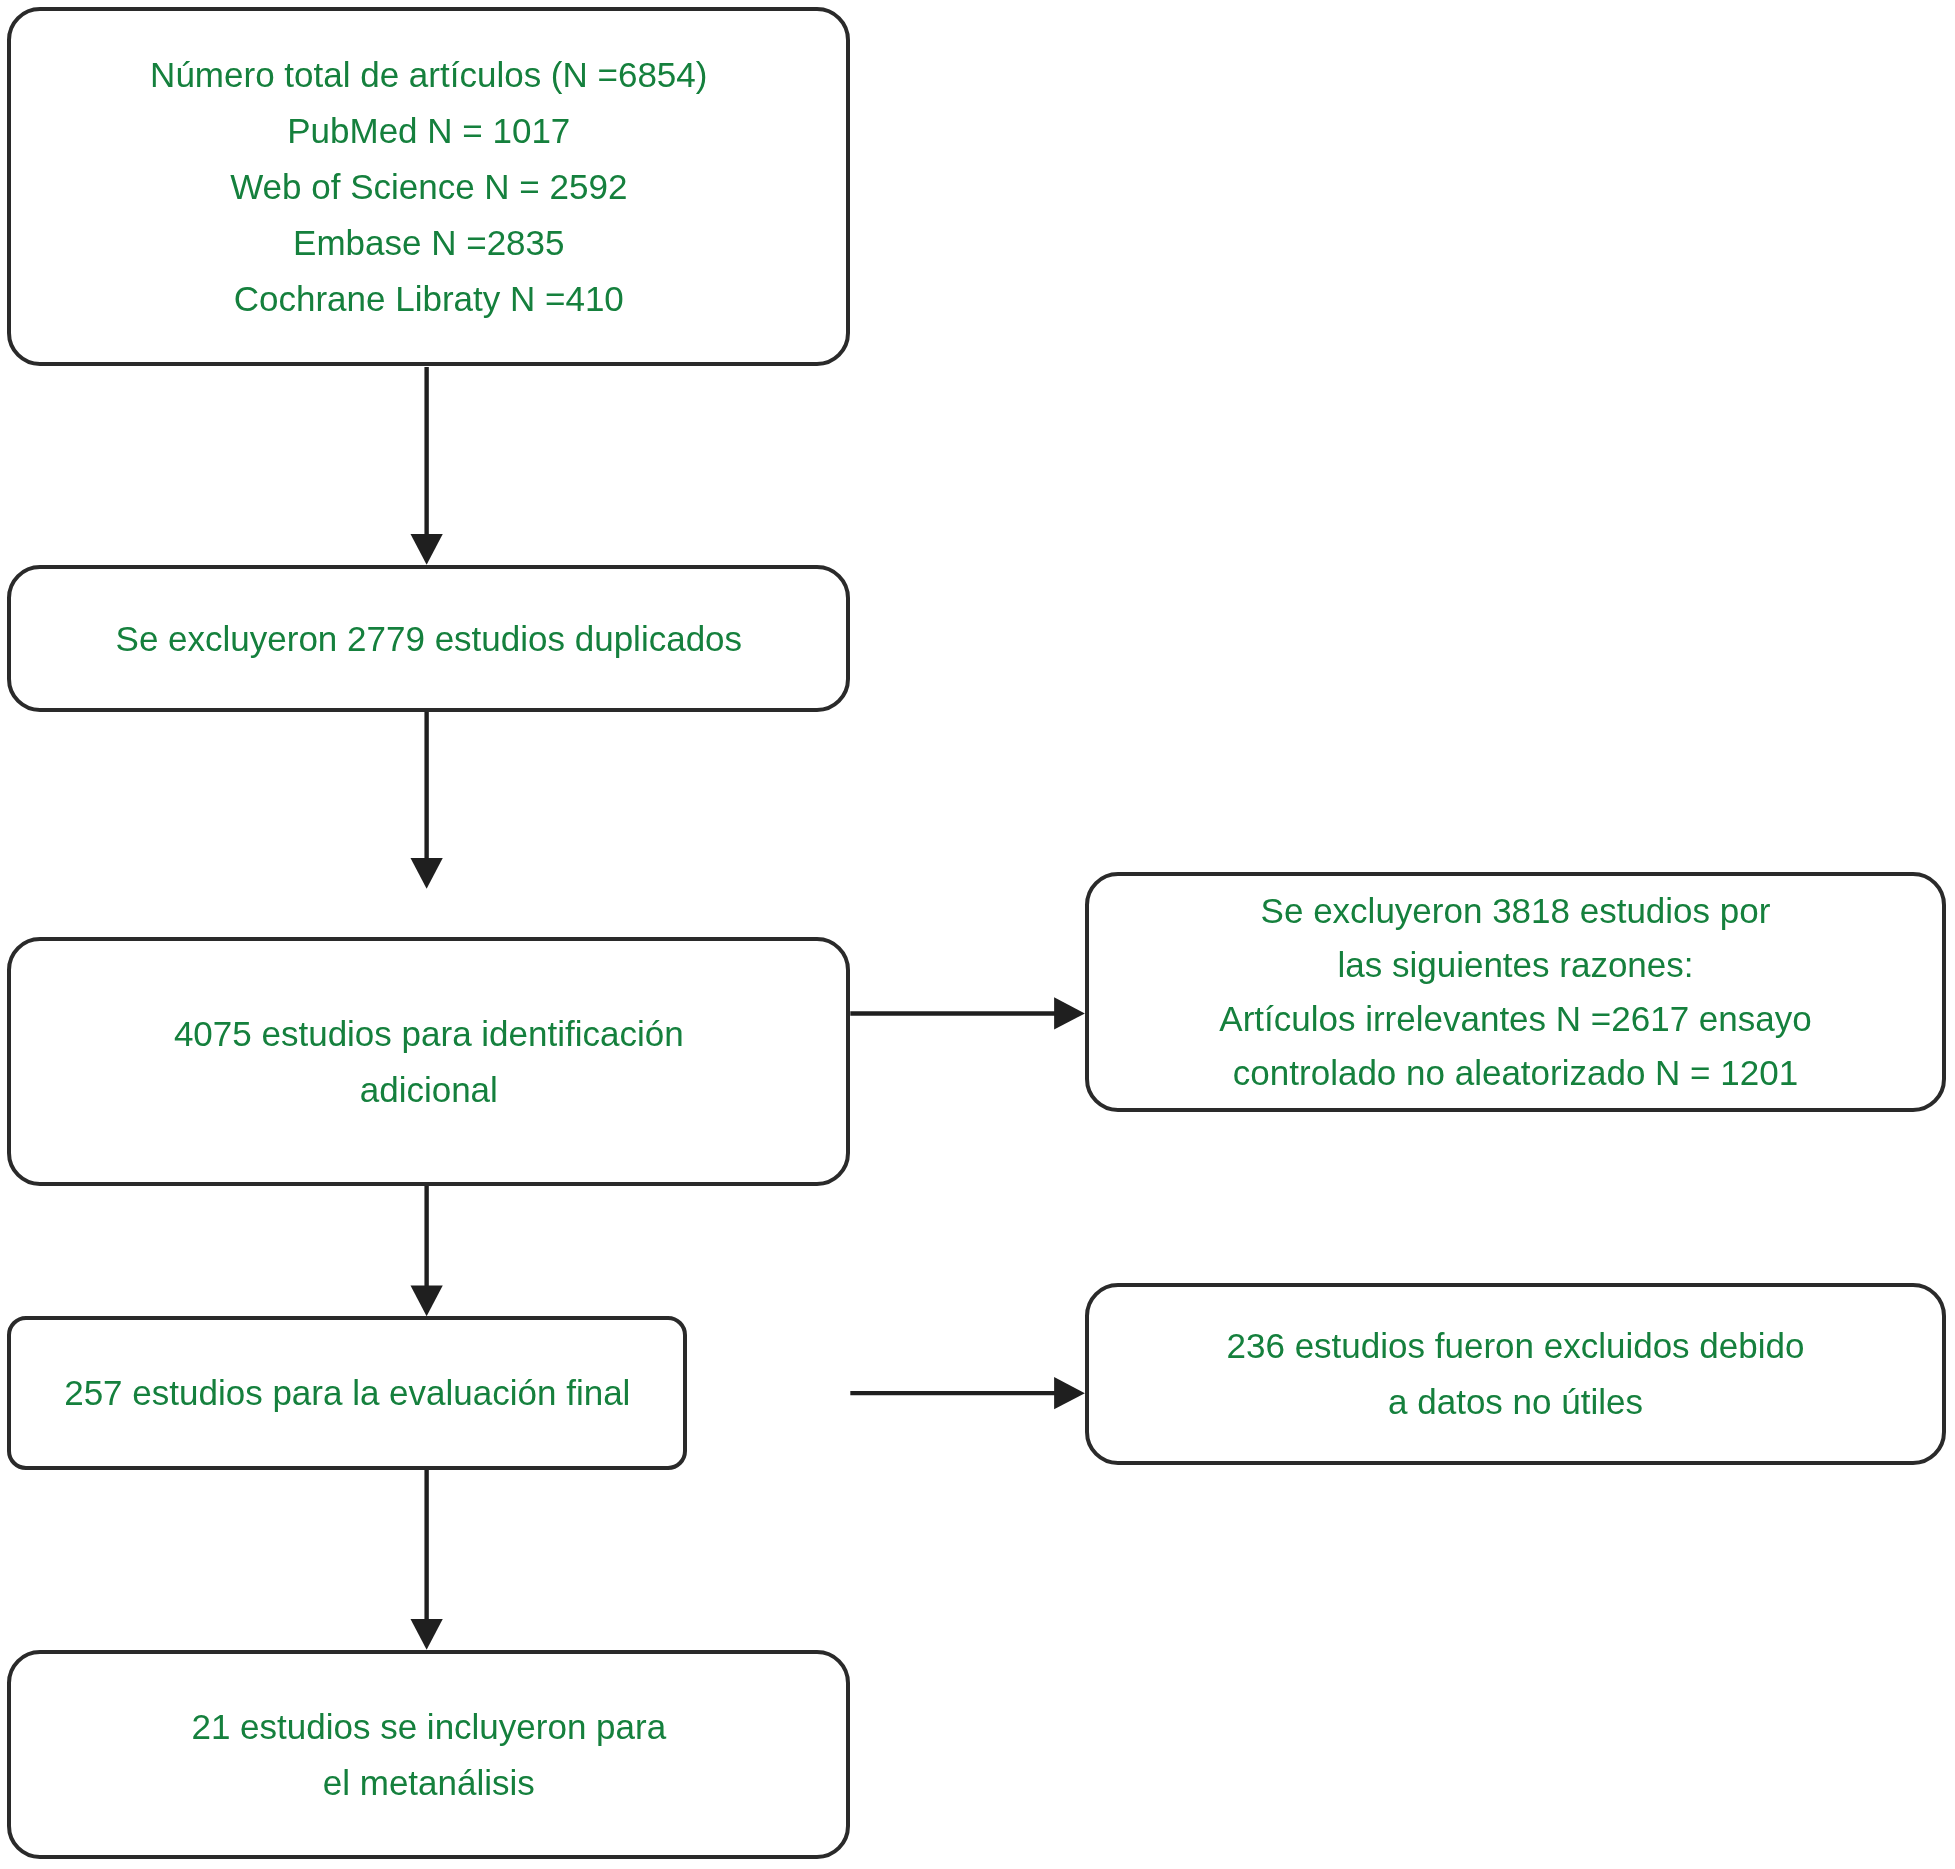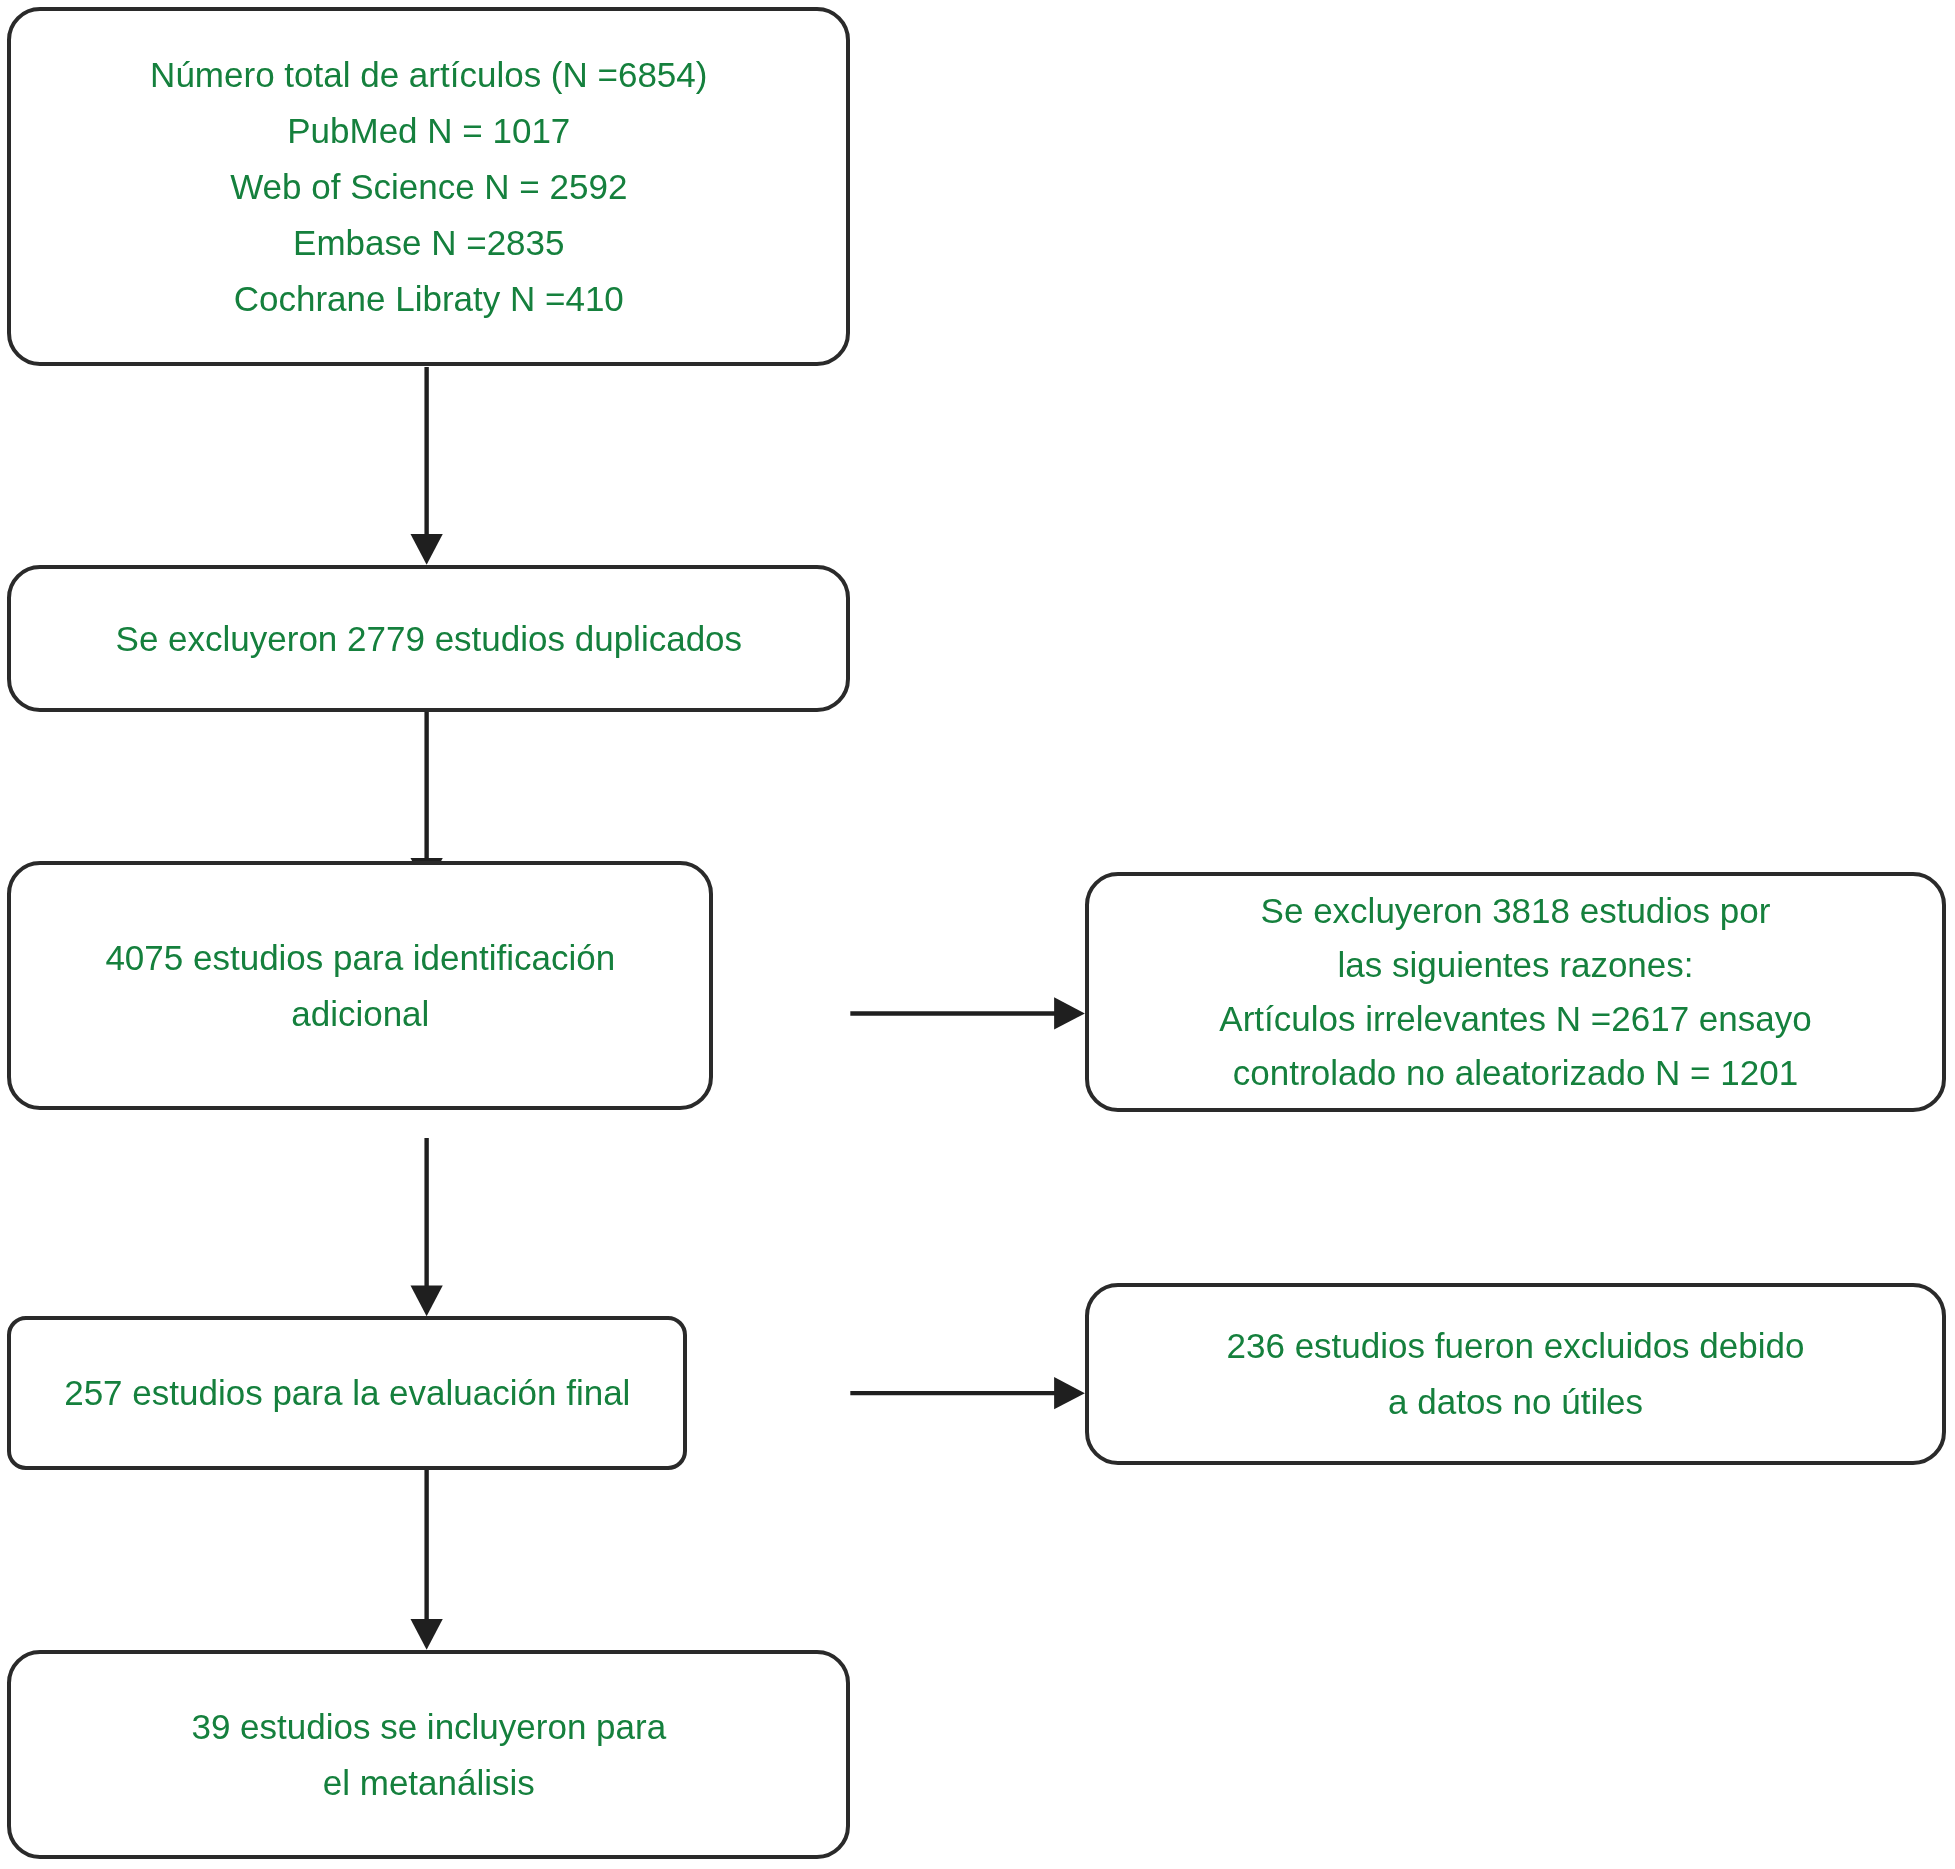--- a/index.html
+++ b/index.html
@@ -36,21 +36,21 @@
   .box-text {
     white-space: pre-line;
     font-size: 35px;
     line-height: 1.6;
     color: #15803d;
     padding: 0 13px;
   }
   
   .box-total        { left: 7.3px;  top: 7.3px;   width: 843px; height: 359px; }
   .box-duplicates   { left: 7.3px;  top: 565px;  width: 843px; height: 147px; }
-  .box-ident        { left: 7.3px;  top: 861px; width: 706px; height: 249px; }
+  .box-ident        { left: 7.3px;  top: 937px; width: 843px; height: 249px; }
   .box-final        { left: 7.3px;  top: 1316px; width: 680px; height: 154px; border-radius: 19px; }
   .box-meta         { left: 7.3px;  top: 1650px; width: 843px; height: 209px; }
   
   .box-excl-reasons { left: 1085px; top: 872px; width: 861px; height: 240px; }
   .box-excl-236     { left: 1085px; top: 1283px; width: 861px; height: 182px; }
   .box-excl-reasons .box-text { line-height: 1.55; }
 </style>
 </head>
 <body>
 
@@ -116,18 +116,18 @@
   <div class="box box-final">
     <span class="box-text">257 estudios para la evaluación final</span>
   </div>
 
   <div class="box box-excl-236">
     <span class="box-text">236 estudios fueron excluidos debido
 a datos no útiles</span>
   </div>
 
   <div class="box box-meta">
-    <span class="box-text">39 estudios se incluyeron para
+    <span class="box-text">21 estudios se incluyeron para
 el metanálisis</span>
   </div>
 
 </div>
 
 
 </body></html>

